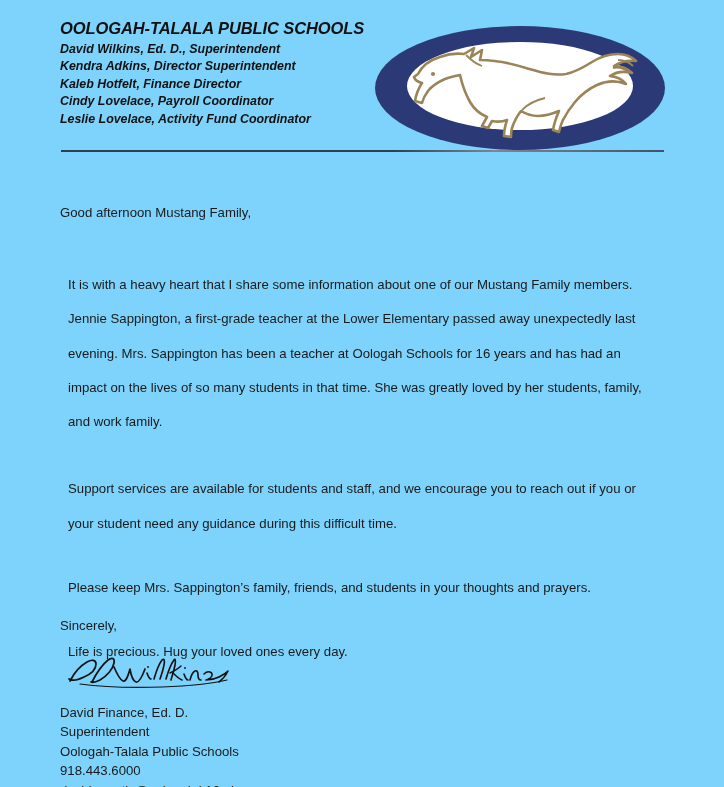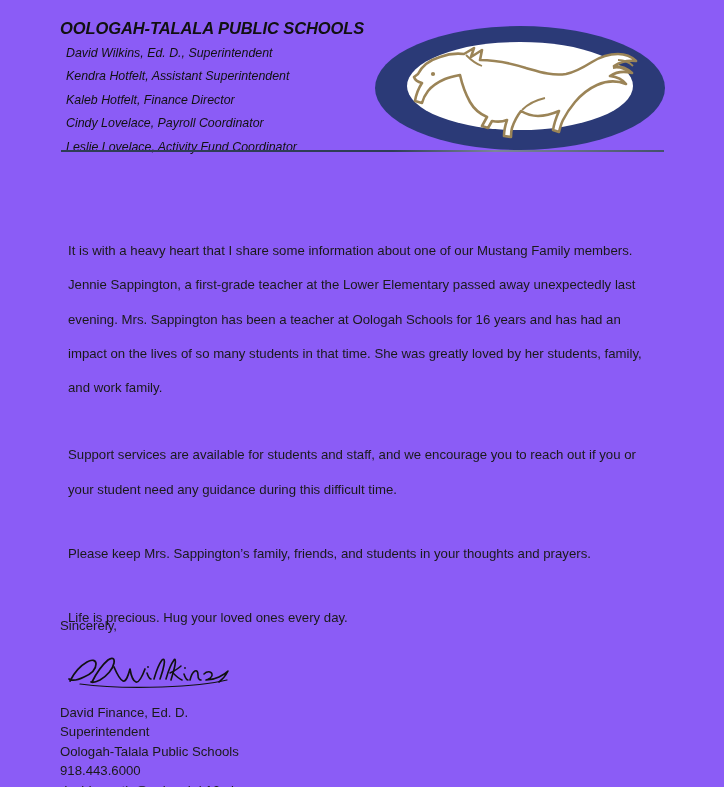--- a/index.html
+++ b/index.html
@@ -14,21 +14,21 @@
     position: relative;
     font-family: "Liberation Sans", sans-serif;
     color: #1a1a1a;
     overflow: hidden;
   }
 
   .page {
     position: relative;
     width: 724px;
     height: 787px;
-    background: #8b5cf6;
+    background: #7dd3fc;
     box-sizing: border-box;
   }
 
   
   .letterhead {
     position: absolute;
     left: 60px;
     top: 18px;
     width: 604px;
     height: 130px;
@@ -47,26 +47,26 @@
     font-style: italic;
     letter-spacing: -0.1px;
     color: #111111;
     line-height: 1.25;
     margin: 0 0 2px 0;
     white-space: nowrap;
   }
 
   .staff-line {
     font-size: 12.4px;
-    font-weight: normal;
+    font-weight: bold;
     font-style: italic;
     color: #111111;
     line-height: 1.42;
     white-space: nowrap;
-    margin: 6px;
+    margin: 0;
   }
 
   
   .logo-wrap {
     position: absolute;
     left: 310px;
     top: -8px;
     width: 300px;
     height: 152px;
   }
@@ -154,21 +154,21 @@
 <body>
 
 <div class="page">
 
   <div class="letterhead">
 
     <div class="lh-text">
       <div class="district-name">OOLOGAH-TALALA PUBLIC SCHOOLS</div>
 
       <div class="staff-line">David Wilkins, Ed. D., Superintendent</div>
-      <div class="staff-line">Kendra Hotfelt, Assistant Superintendent</div>
+      <div class="staff-line">Kendra Adkins, Director Superintendent</div>
       <div class="staff-line">Kaleb Hotfelt, Finance Director</div>
       <div class="staff-line">Cindy Lovelace, Payroll Coordinator</div>
       <div class="staff-line">Leslie Lovelace, Activity Fund Coordinator</div>
     </div>
 
     <div class="logo-wrap">
       <svg viewBox="0 0 300 152" xmlns="http://www.w3.org/2000/svg">
 
         <ellipse cx="150" cy="78" rx="145" ry="62" fill="#2b3a77"></ellipse>
 
@@ -227,20 +227,21 @@
           <path d="M152 100 C 158 94, 166 90, 175 88" fill="none" stroke="#9b8457" stroke-width="1.8"></path>
         </g>
       </svg>
     </div>
   </div>
 
   <div class="divider"></div>
 
   <div class="body-area">
 
+    <p class="greeting">Good afternoon Mustang Family,</p>
 
     <div class="gap-greeting"></div>
 
     <p class="para-double">It is with a heavy heart that I share some information about one of our Mustang Family members.  Jennie Sappington, a first-grade teacher at the Lower Elementary passed away unexpectedly last evening.  Mrs. Sappington has been a teacher at Oologah Schools for 16 years and has had an impact on the lives of so many students in that time. She was greatly loved by her students, family, and work family.</p>
 
     <div class="gap-para"></div>
 
     <p class="para-double">Support services are available for students and staff, and we encourage you to reach out if you or your student need any guidance during this difficult time.</p>
 
     <div class="gap-para-sm"></div>

